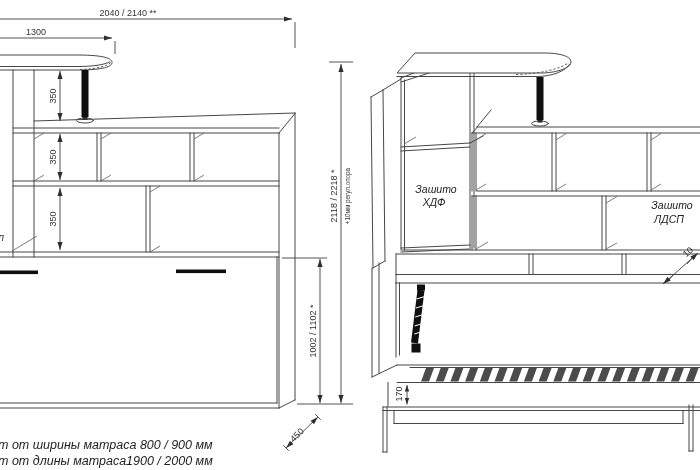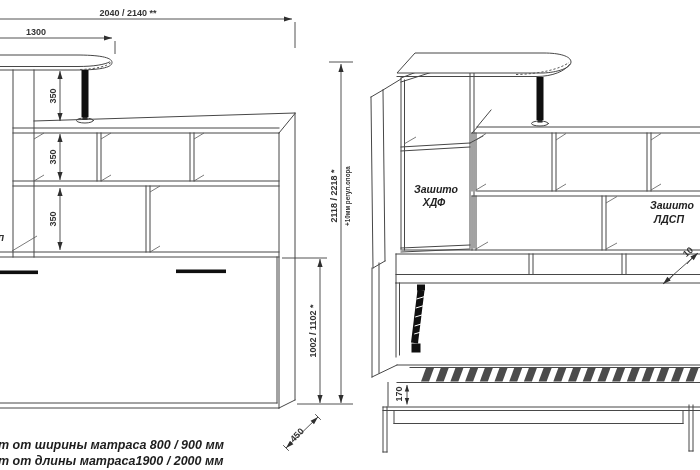--- a/index.html
+++ b/index.html
@@ -1,17 +1,17 @@
 <!DOCTYPE html>
 <html><head>
 <meta charset="utf-8">
 <style>
   html,body{margin:0;padding:0;background:#fff;}
   .page{position:relative;width:700px;height:470px;background:#fff;overflow:hidden;
-        font-family:"Liberation Sans",sans-serif;font-weight:bold;}
+        font-family:"Liberation Sans",sans-serif;}
   svg{display:block;}
   .ln{stroke:#474747;stroke-width:1;fill:none;stroke-linecap:square;}
   .thin{stroke:#5a5a5a;stroke-width:.8;fill:none;}
   .dimln{stroke:#3f3f3f;stroke-width:.9;fill:none;}
   .hatch{stroke:#555;stroke-width:1;fill:none;stroke-dasharray:2.2 2;}
   .arr{fill:#2f2f2f;stroke:none;}
   .blk{fill:#0f0f0f;stroke:none;}
   .dim{font-family:"Liberation Sans",sans-serif;font-size:9px;fill:#333;text-anchor:middle;}
   .dimsm{font-family:"Liberation Sans",sans-serif;font-size:6.3px;fill:#333;text-anchor:middle;}
   .lbl{font-family:"Liberation Sans",sans-serif;font-size:10.5px;font-style:italic;fill:#222;text-anchor:middle;}

